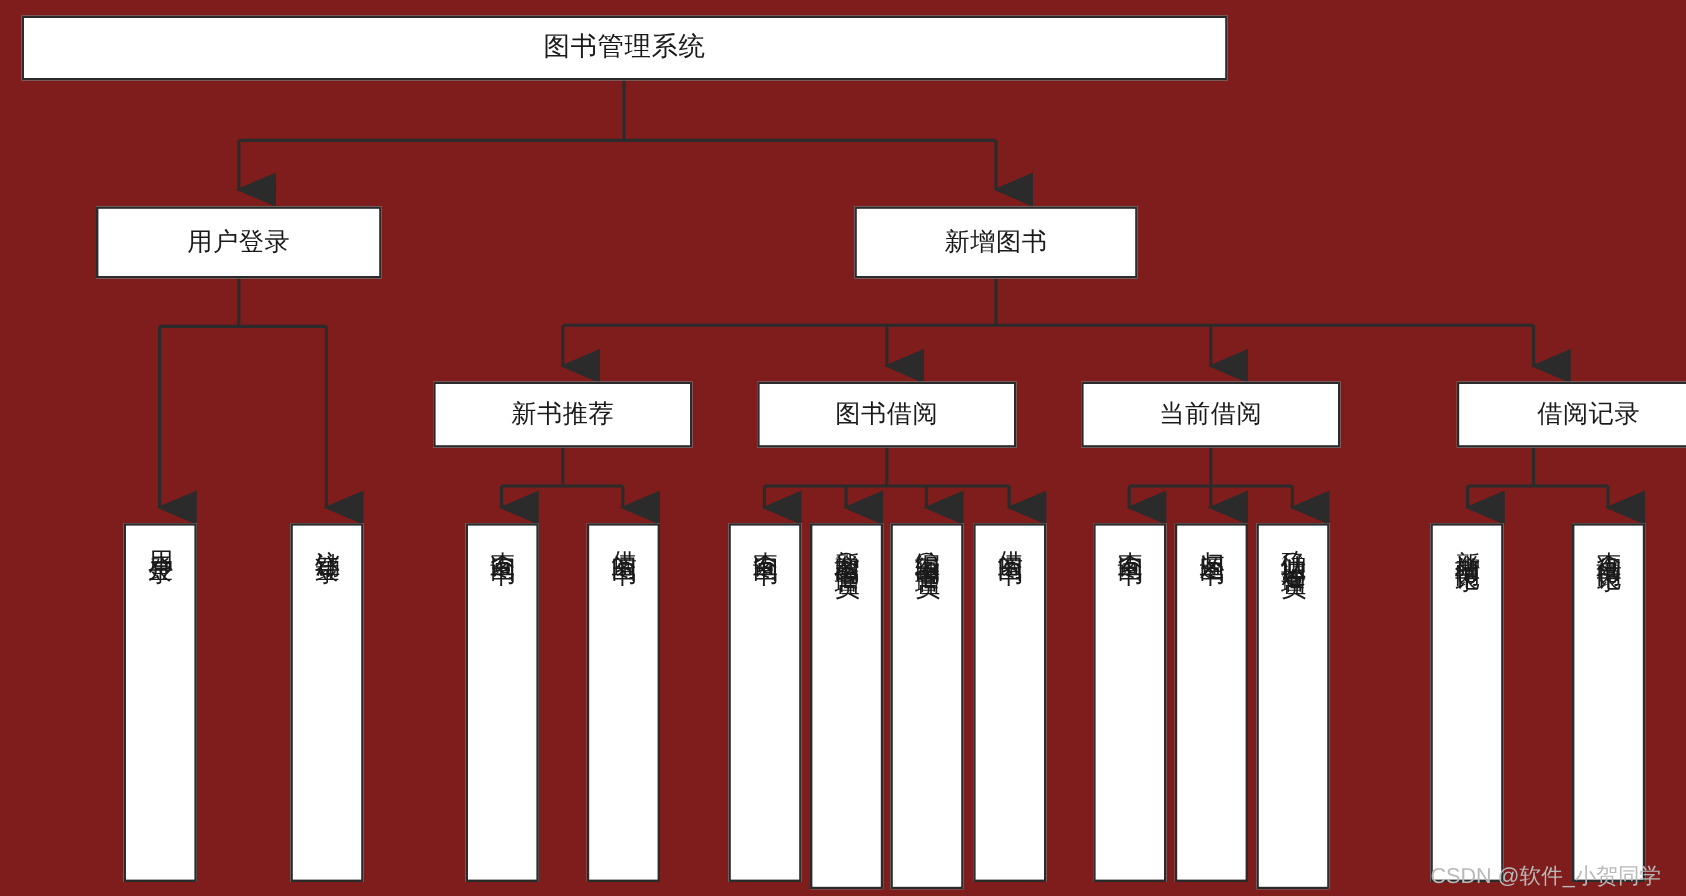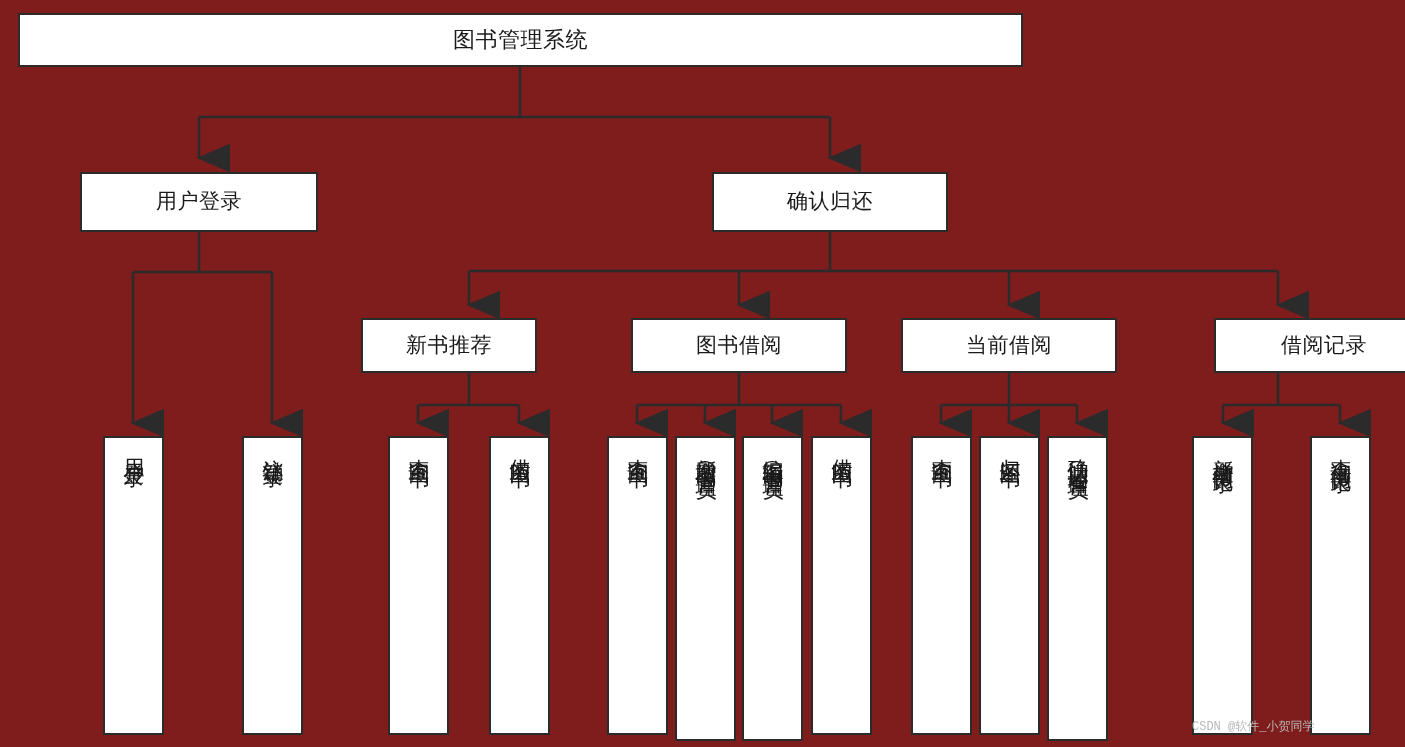--- a/index.html
+++ b/index.html
@@ -56,24 +56,24 @@
     writing-mode: vertical-rl;
     text-orientation: upright;
     font-size: 21px;
     letter-spacing: 3px;
     line-height: 1;
     display: block;
   }
   .watermark {
     position: absolute;
     color: #b9b9b9;
-    font-size: 12px;
+    font-size: 18px;
     z-index: 5;
     white-space: nowrap;
-    font-family: Liberation Mono, monospace;
+    font-family: Liberation Sans, sans-serif;
   }
 </style>
 </head>
 <body>
 
 <div id="canvas">
 
   <svg id="edges" viewBox="0 0 1405 747">
     <defs>
       <marker id="arrow" viewBox="0 0 12 14" refX="6" refY="13" markerWidth="11" markerHeight="13" orient="auto">
@@ -125,24 +125,24 @@
   </svg>
 
   <div class="node root h-node" style="left:18px; top:13px; width:1005px; height:54px;">
     <span class="node-label">图书管理系统</span>
   </div>
 
   <div class="node h-node" style="left:80px; top:172px; width:238px; height:60px;">
     <span class="node-label">用户登录</span>
   </div>
   <div class="node h-node" style="left:712px; top:172px; width:236px; height:60px;">
-    <span class="node-label">确认归还</span>
+    <span class="node-label">新增图书</span>
   </div>
 
-  <div class="node h-node" style="left:361px; top:318px; width:176px; height:55px;">
+  <div class="node h-node" style="left:361px; top:318px; width:216px; height:55px;">
     <span class="node-label">新书推荐</span>
   </div>
   <div class="node h-node" style="left:901px; top:318px; width:216px; height:55px;">
     <span class="node-label">当前借阅</span>
   </div>
   <div class="node h-node" style="left:631px; top:318px; width:216px; height:55px;">
     <span class="node-label">图书借阅</span>
   </div>
   <div class="node h-node" style="left:1170px; top:318px; width:220px; height:55px;margin-left:44px;">
     <span class="node-label">借阅记录</span>

